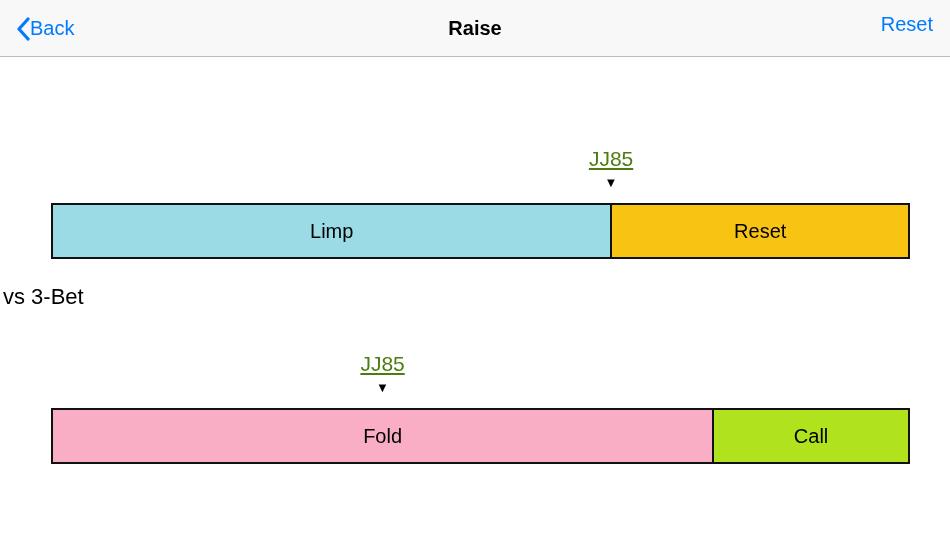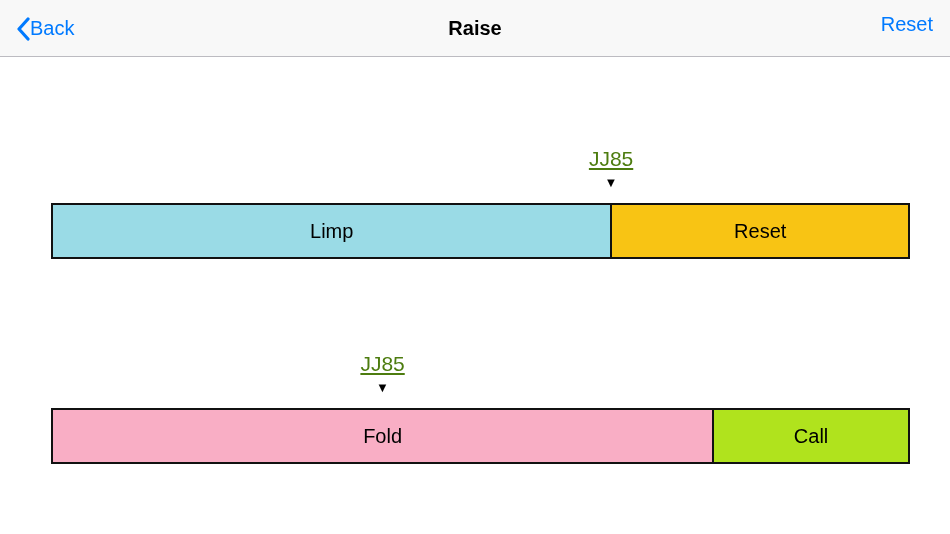--- a/index.html
+++ b/index.html
@@ -103,20 +103,21 @@
     </div>
     <div class="bar">
       <div class="seg" style="width: 65.2%; background: rgb(154, 219, 230);">
         <span class="seg-label">Limp</span>
       </div>
       <div class="seg" style="width: 34.8%; background: rgb(248, 196, 20);">
         <span class="seg-label">Reset</span>
       </div>
     </div>
   </section>
+  <div class="caption caption-1">vs 3-Bet</div>
 
   <section class="chart chart-2">
     <div class="marker" style="left: 38.6%;">
       <span class="marker-label">JJ85</span>
       <span class="marker-triangle">▼</span>
     </div>
     <div class="bar">
       <div class="seg" style="width: 77.1%; background: rgb(249, 174, 197);">
         <span class="seg-label">Fold</span>
       </div>

